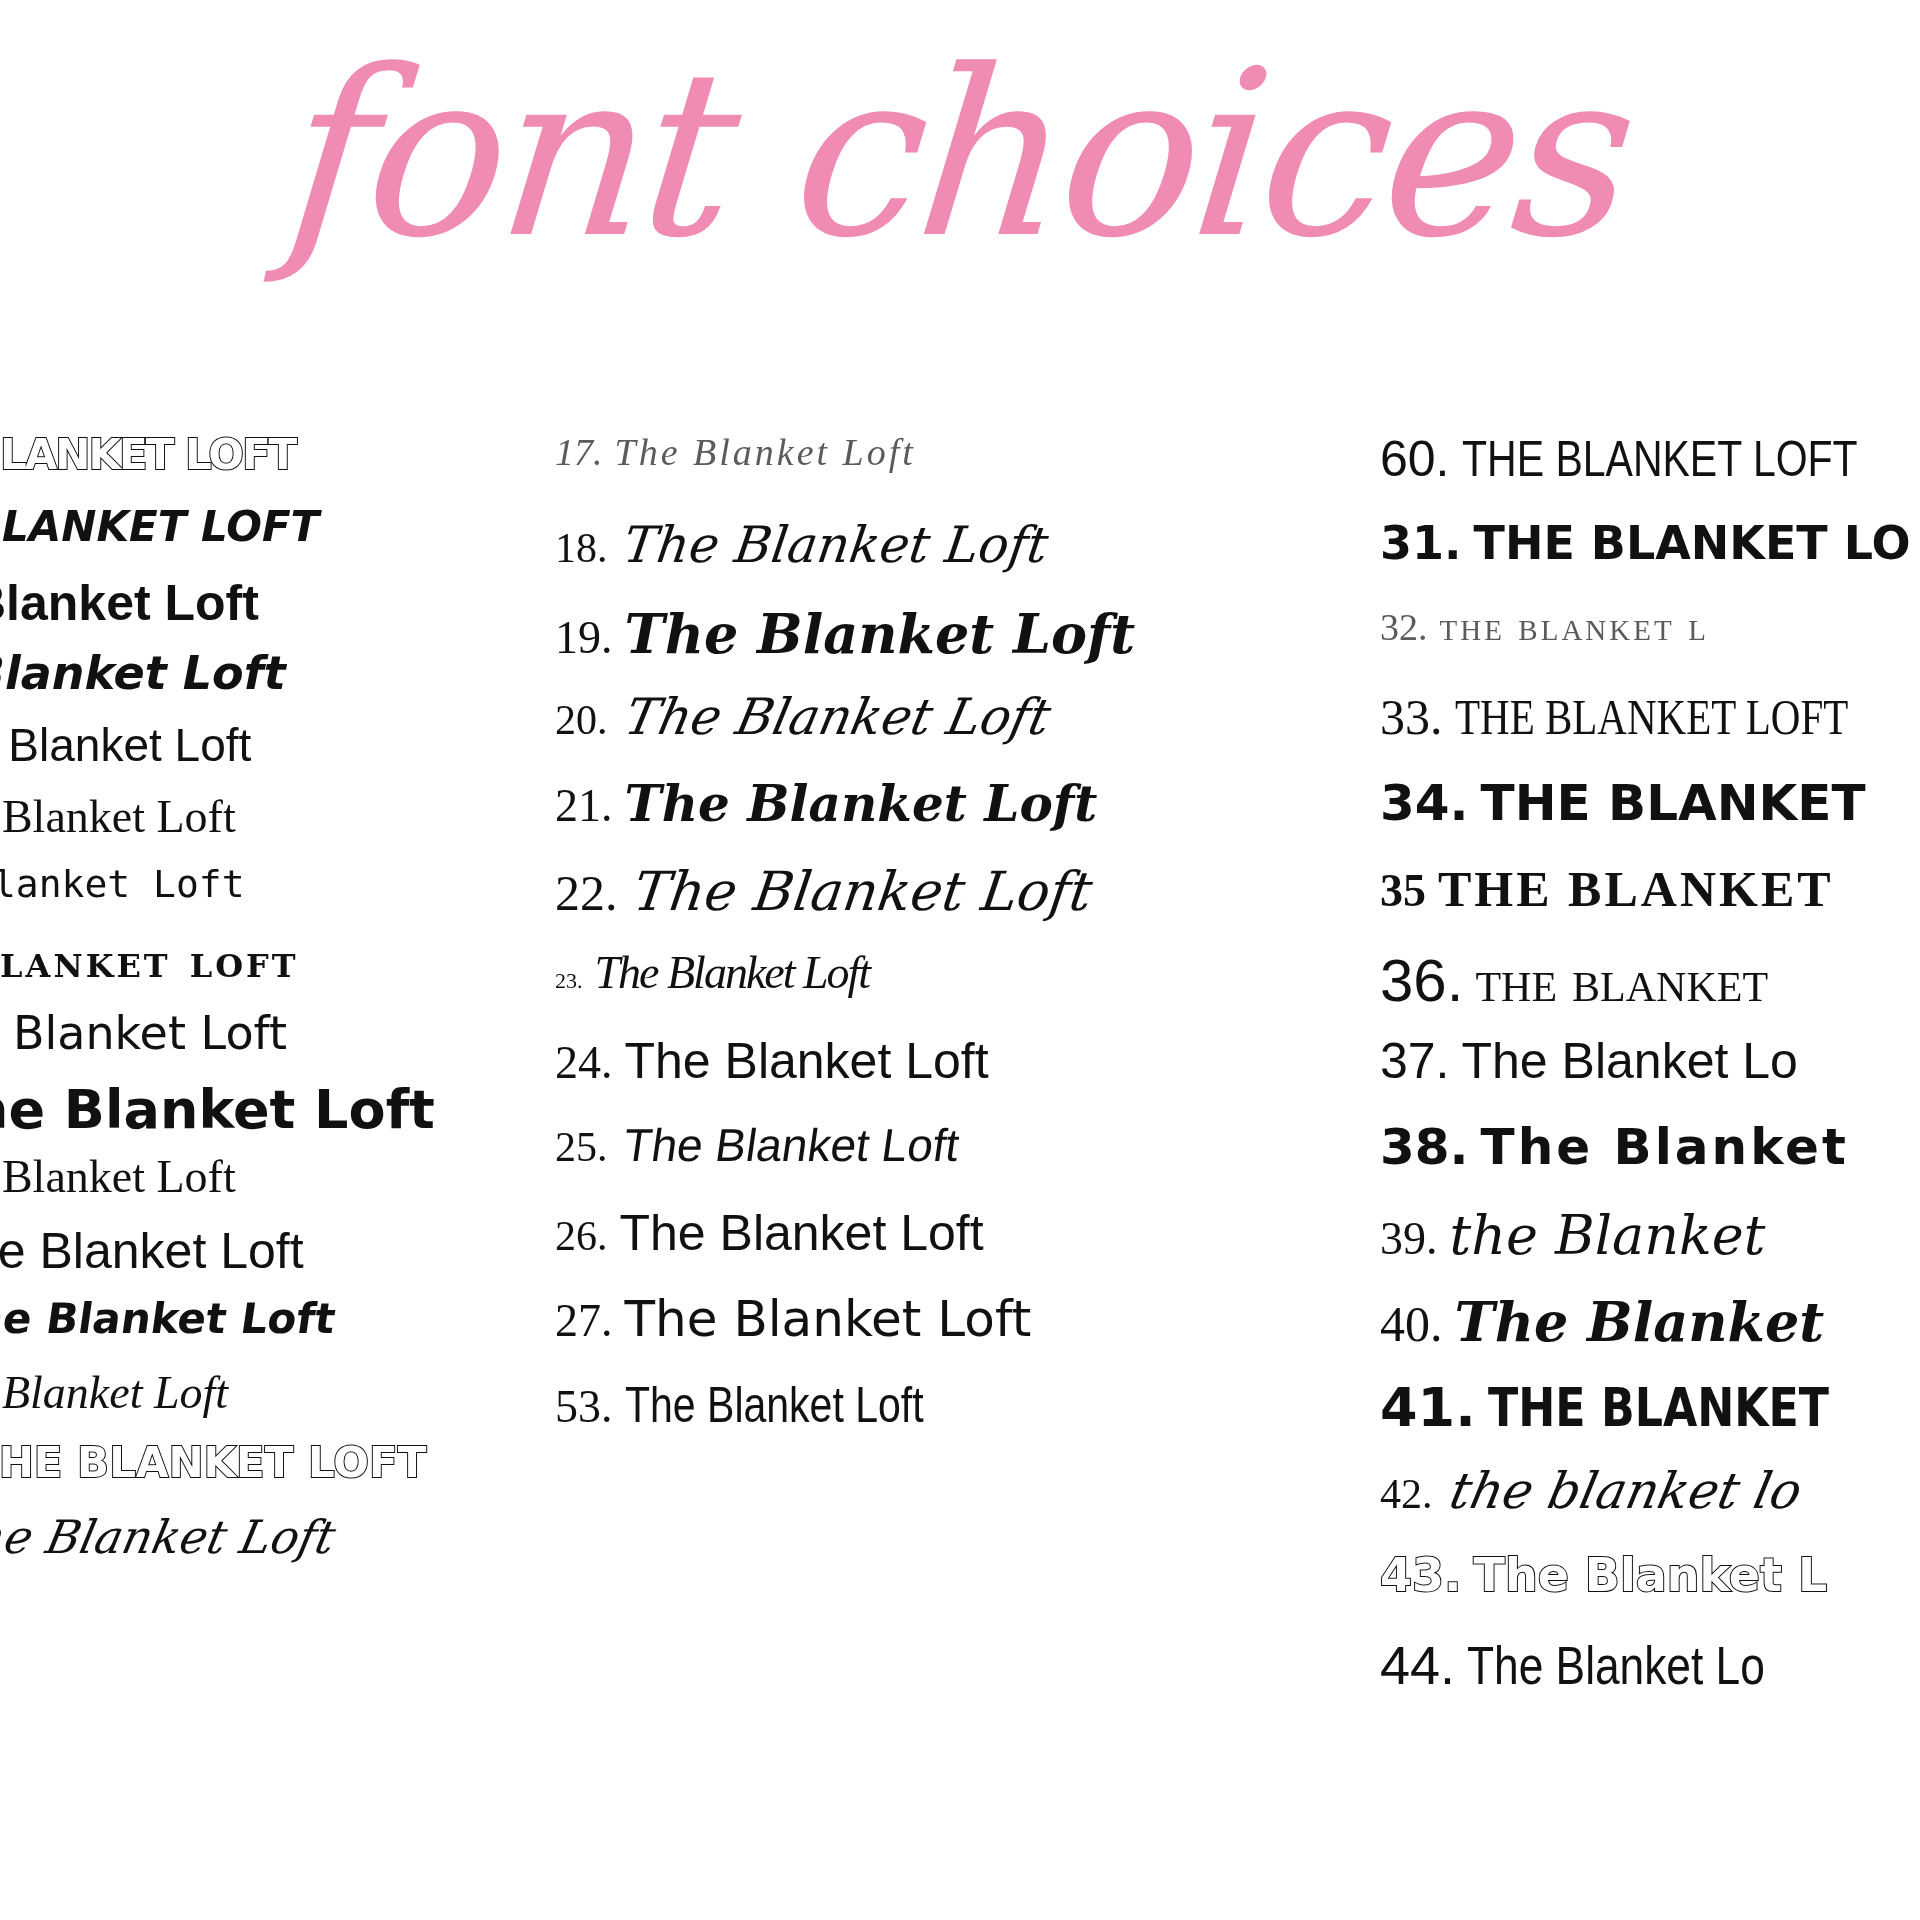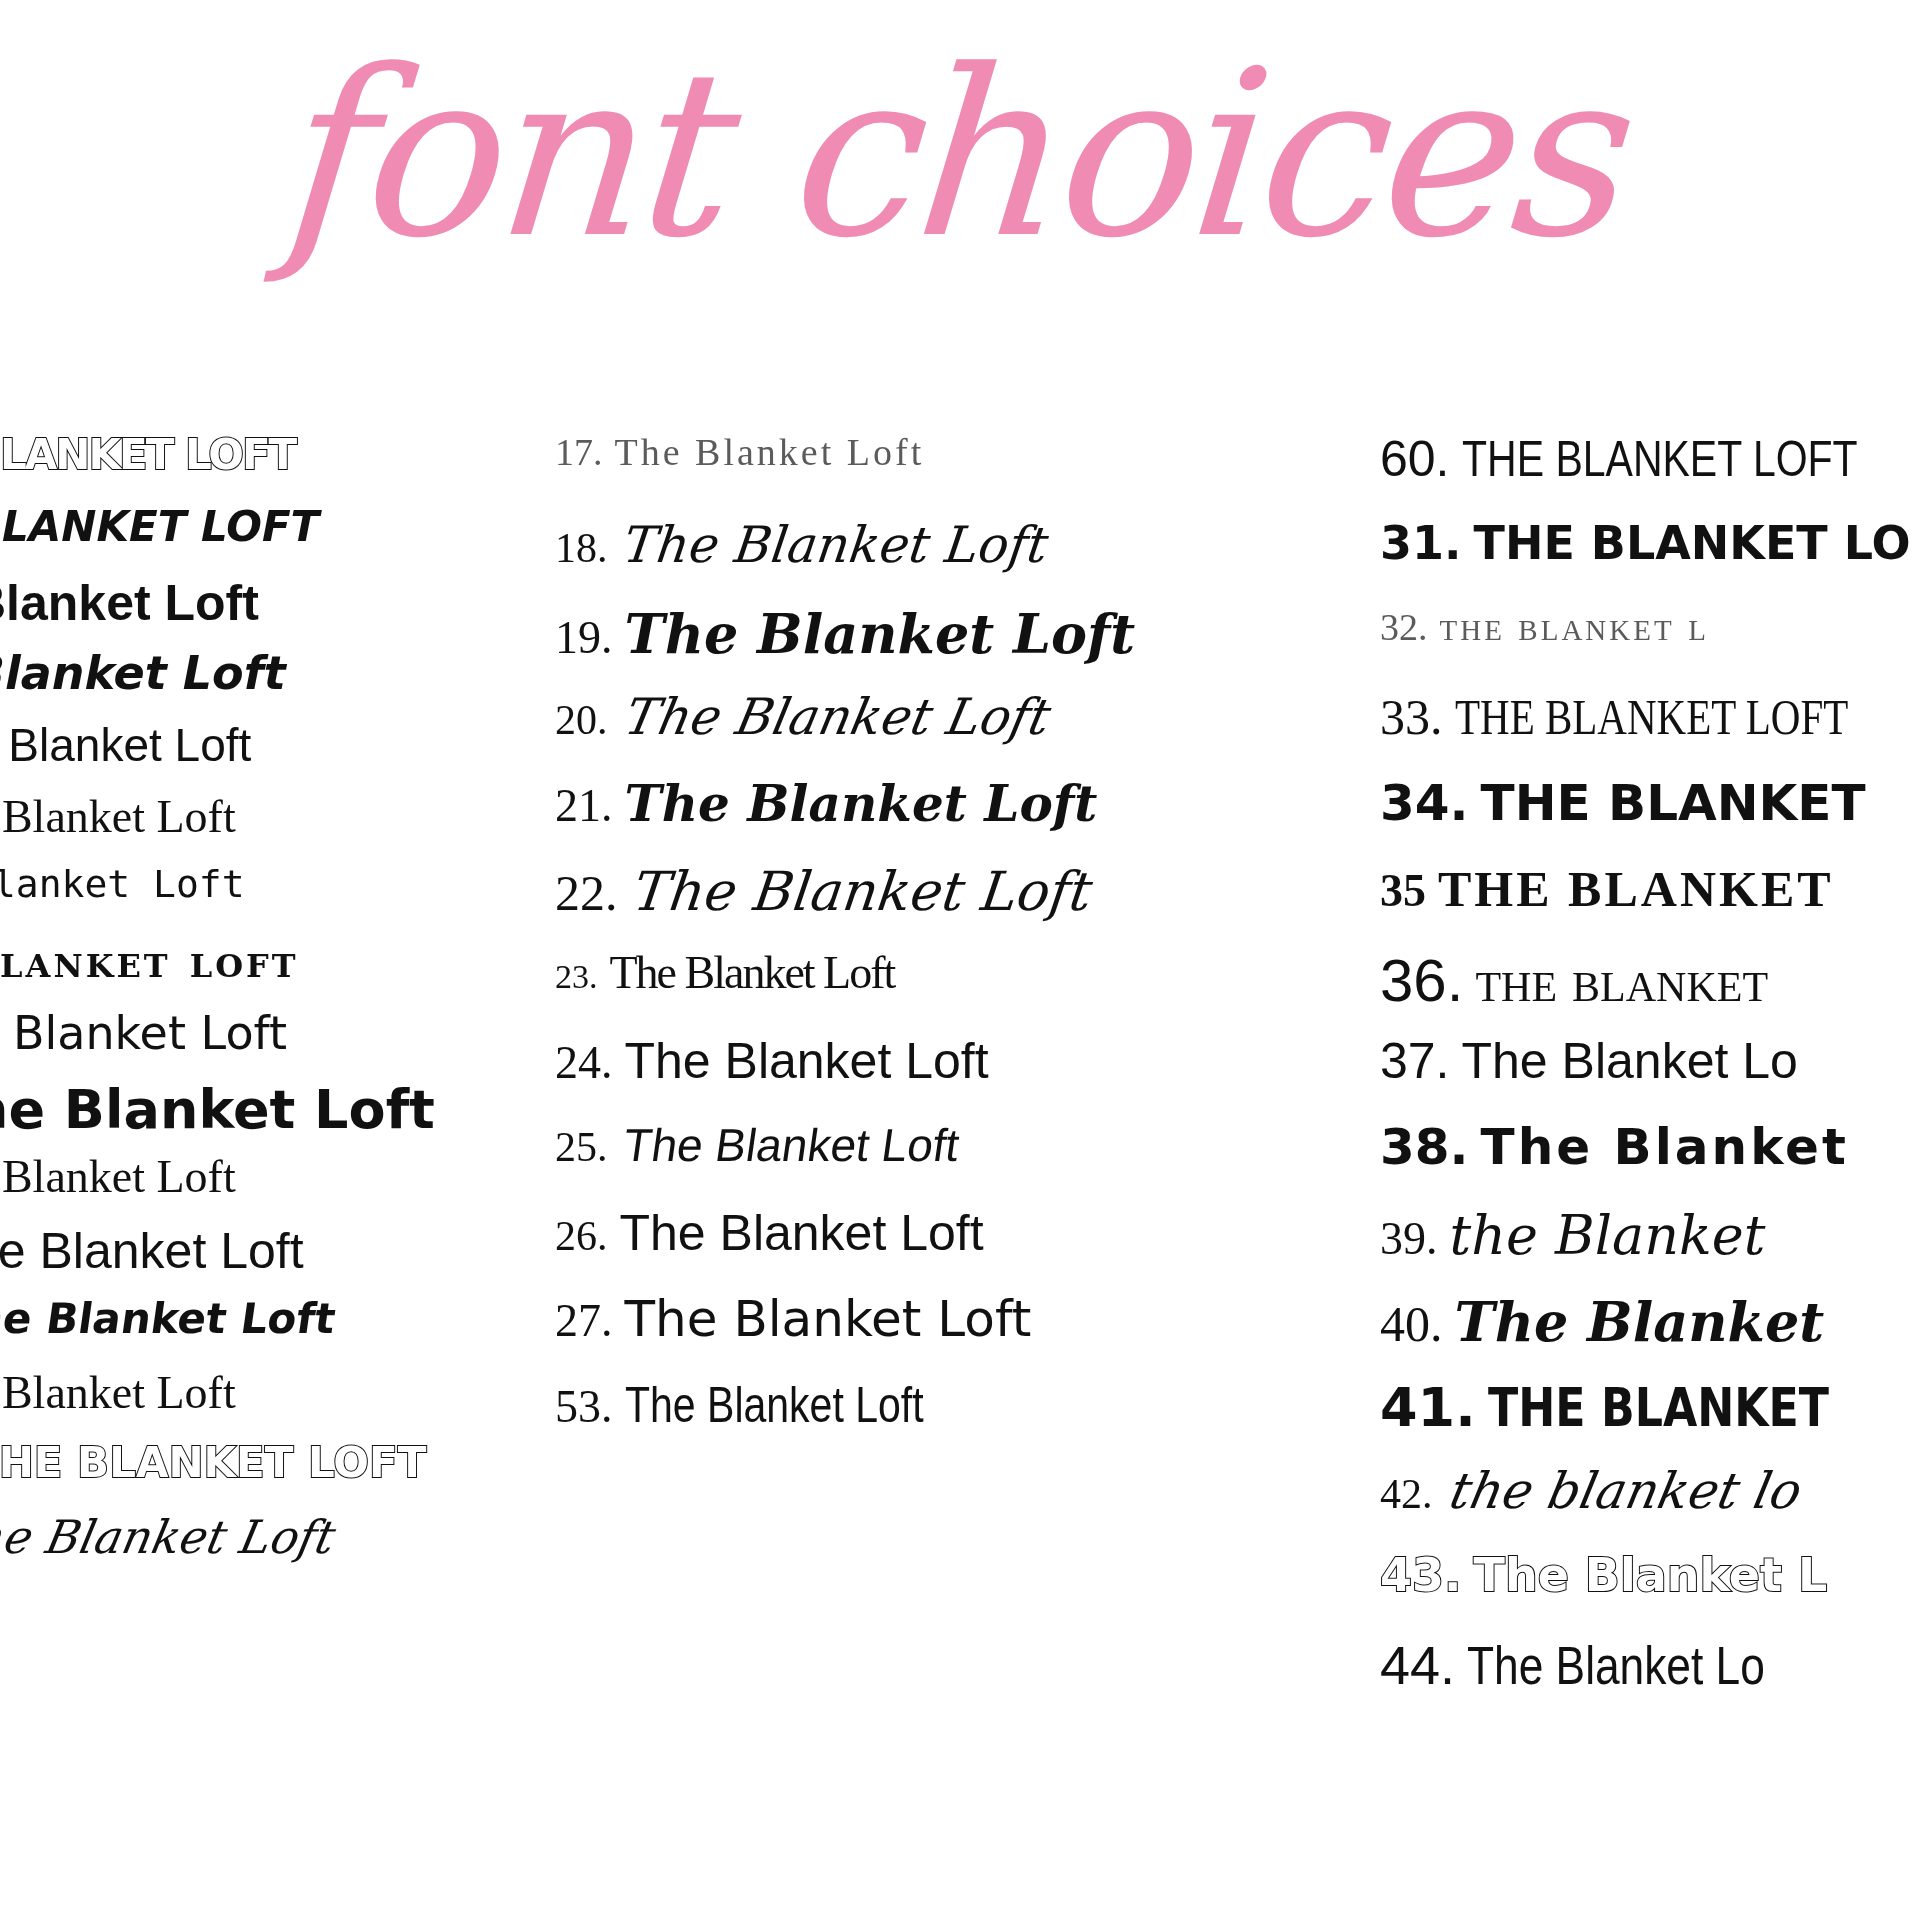--- a/index.html
+++ b/index.html
@@ -69,38 +69,38 @@
   #col-1 .row { height: 72px; }
   #col-2 .row { height: 86px; }
   #col-3 .row { height: 86px; }
 
   .f-serif      { font-family: "DejaVu Serif", serif; }
   .f-serif-i    { font-family: "DejaVu Serif", serif; font-style: italic; }
   .f-sans       { font-family: "Liberation Sans", sans-serif; }
   .f-sans2      { font-family: "DejaVu Sans", sans-serif; }
   .f-mono       { font-family: "DejaVu Sans Mono", monospace; }
   .f-lserif     { font-family: "Liberation Serif", serif; }
-  .f-lserif-i   { font-family: "Liberation Serif", serif; }
+  .f-lserif-i   { font-family: "Liberation Serif", serif; font-style: italic; }
 
   .b   { font-weight: 700; }
   .it  { font-style: italic; }
   .up  { text-transform: uppercase; }
   .sc  { font-variant: small-caps; text-transform: lowercase; }
   .cond{ transform: scaleX(0.82); transform-origin: left center; display:inline-block; }
   .wide{ letter-spacing: 3px; }
   .tight{ letter-spacing: -2px; }
   .slant{ display:inline-block; transform: skewX(-12deg); transform-origin: left bottom; }
   .slant2{ display:inline-block; transform: skewX(-8deg); transform-origin: left bottom; }
   .outline {
     color: #ffffff;
     -webkit-text-stroke: 2px #111111;
     paint-order: stroke fill;
   }
   .grey { color: #5b5b5b; }
-  .s34 { font-size: 34px; }
+  .s34 { font-size: 22px; }
   .s38 { font-size: 38px; }
   .s42 { font-size: 42px; }
   .s46 { font-size: 46px; }
   .s50 { font-size: 50px; }
   .s54 { font-size: 54px; }
   .s58 { font-size: 60px; }
 </style>
 </head>
 <body>
 

